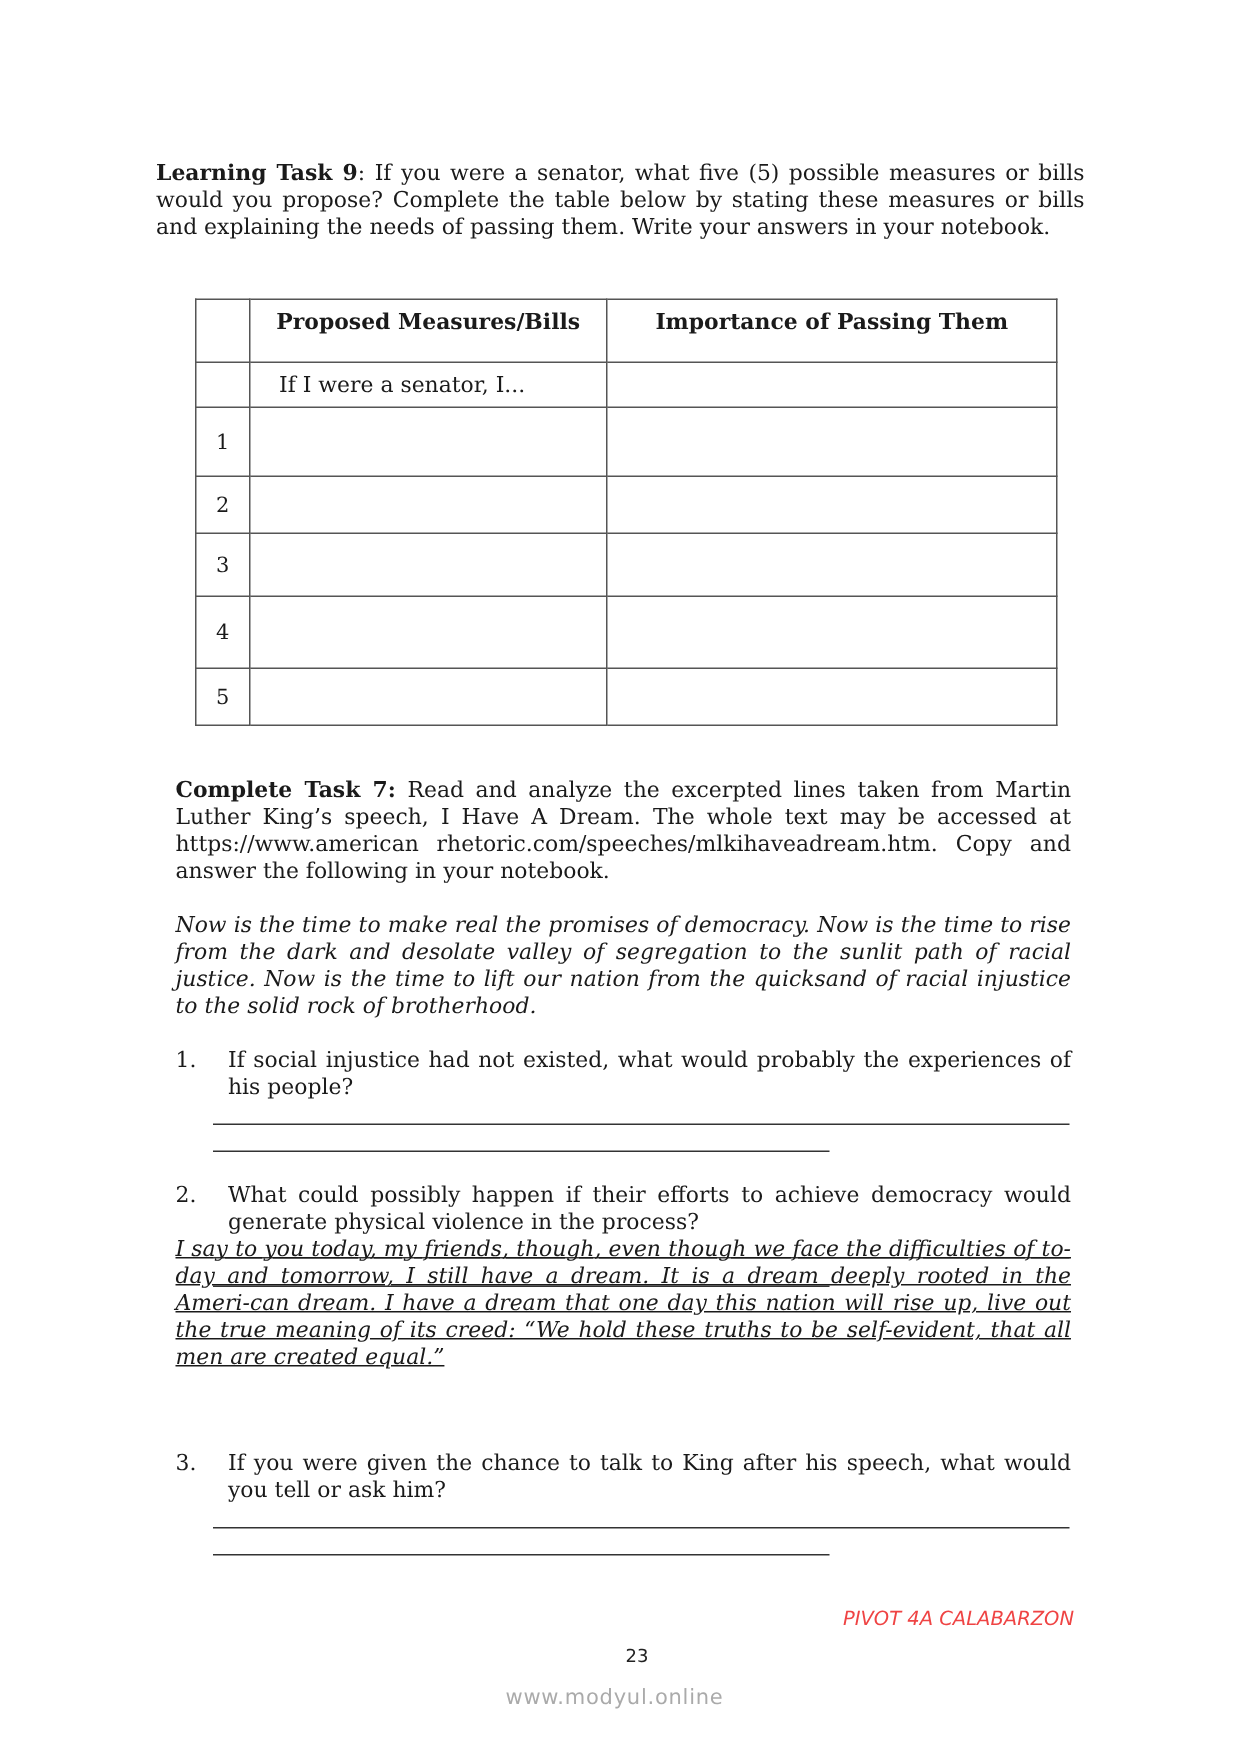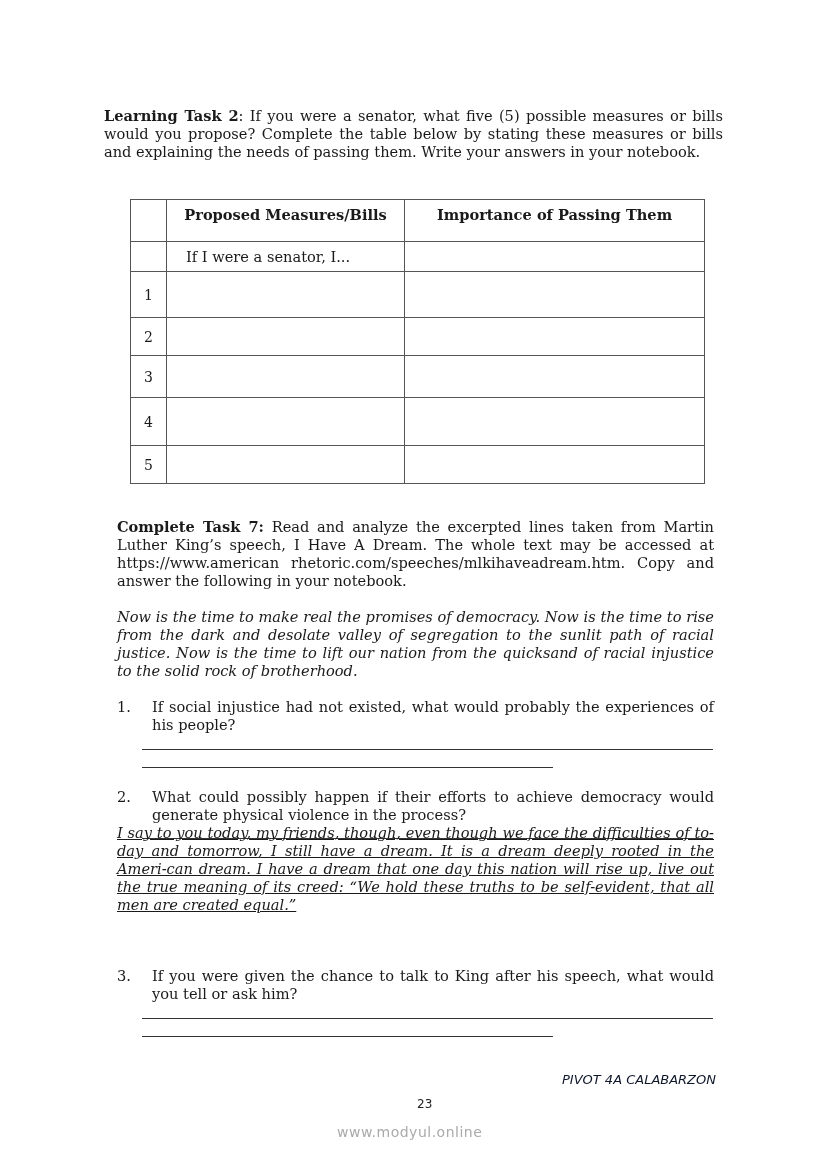--- a/index.html
+++ b/index.html
@@ -39,35 +39,35 @@
     .q { position: absolute; left: 117px; width: 597px; font-size: 14.6px; line-height: 18px; }
     .q .qn { position: absolute; left: 0; top: 0; width: 24px; }
     .q .qt { margin-left: 35px; text-align: justify; text-align-last: left; }
     #q1 { top: 698px; } #q2 { top: 788px; } #q3 { top: 967px; }
     .line { position: absolute; left: 142px; border-top: 1px solid #333; height: 0; }
     .line.long { width: 571px; }
     .line.short { width: 411px; }
 
     #footer-brand {
       position: absolute; left: 562px; top: 1072px; font-family: "DejaVu Sans", sans-serif;
-      font-style: italic; font-size: 13px; color: #0f172a;
+      font-style: italic; font-size: 13px; color: #ef4444;
     }
     #page-num {
       position: absolute; left: 400px; top: 1097px; font-family: "DejaVu Sans", sans-serif;
       font-size: 12px; color: #222; margin-left: 17px;
     }
     #watermark {
       position: absolute; left: 337px; top: 1124px; font-family: "DejaVu Sans", sans-serif;
       font-size: 14px; color: #aaaaaa; letter-spacing: 0.5px;
     }
   </style>
 </head>
 <body>
 
-<div id="task6" class="para"><b>Learning Task 2</b><span>: If you were a senator, what five (5) possible measures or bills would you propose? Complete the table below by stating these measures or bills and explaining the needs of passing them. Write your answers in your notebook.</span></div>
+<div id="task6" class="para"><b>Learning Task 9</b><span>: If you were a senator, what five (5) possible measures or bills would you propose? Complete the table below by stating these measures or bills and explaining the needs of passing them. Write your answers in your notebook.</span></div>
 
 <table class="tbl">
   <tbody>
       <tr class="r-head">
     <th class="c0"></th>
     <th class="c1">Proposed Measures/Bills</th>
     <th>Importance of Passing Them</th>
   </tr>
   <tr class="r-prompt">
     <td class="c0"></td>

